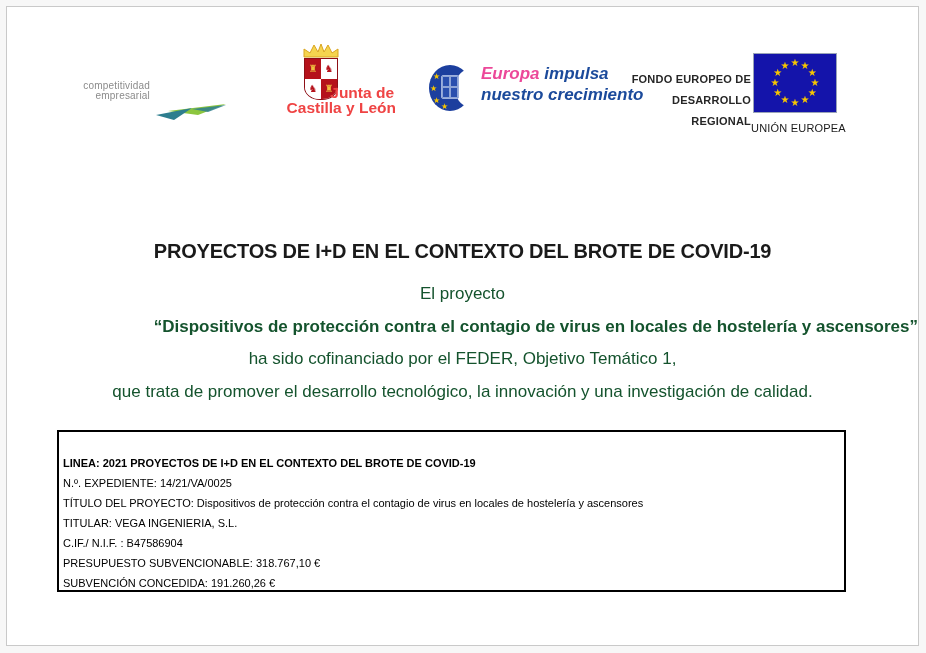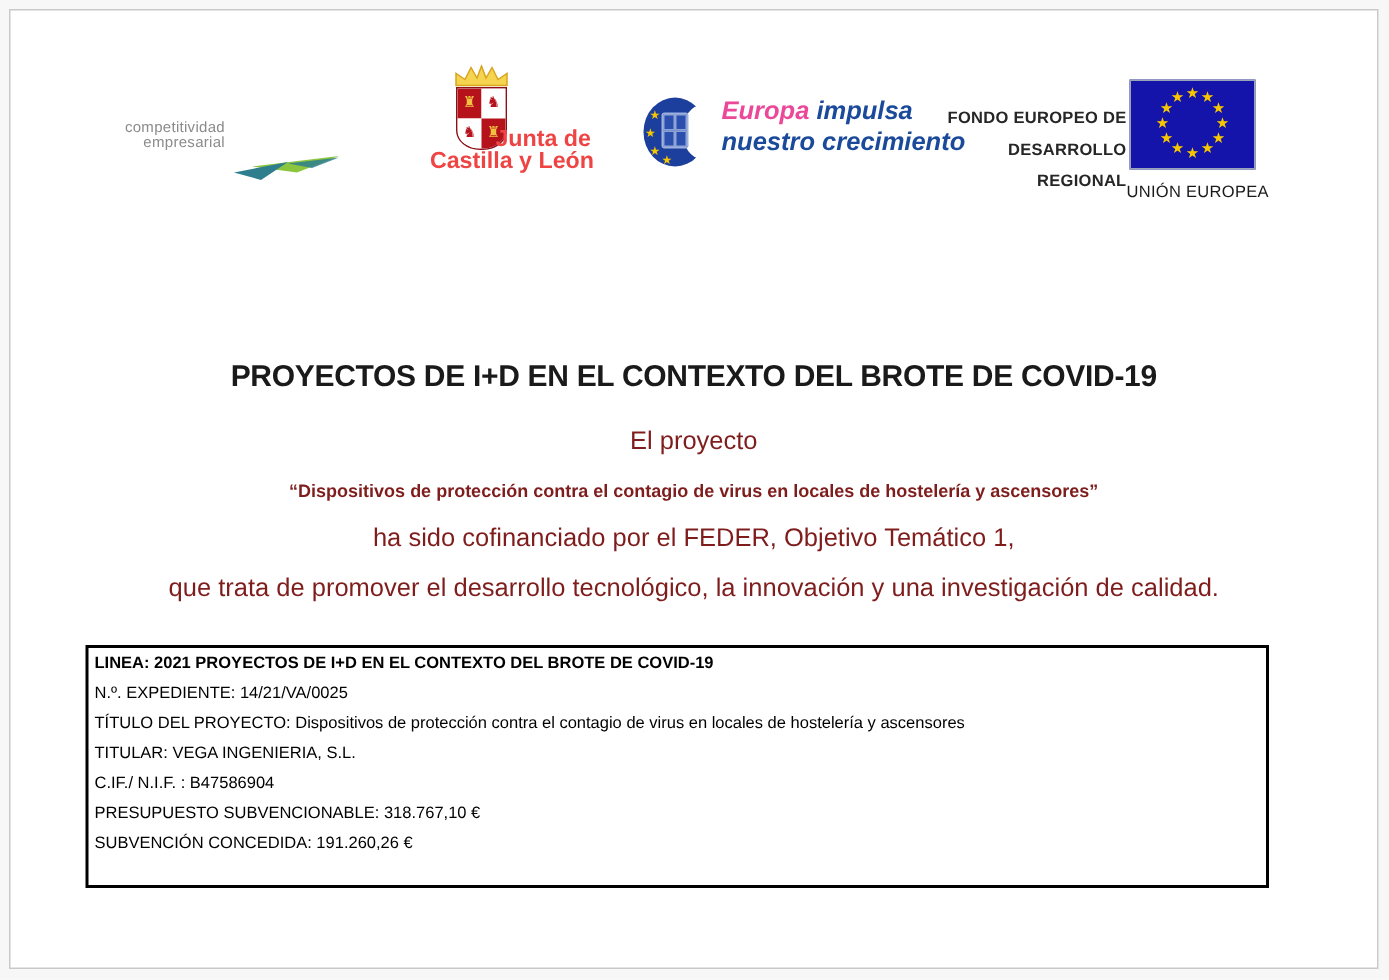--- a/index.html
+++ b/index.html
@@ -63,26 +63,26 @@
     transform:translate(-50%,-50%); }
   .eu-caption { margin-top:9px; width:90px; text-align:center; font-size:11px;
     color:#1a1a1a; letter-spacing:0.2px; white-space:nowrap; }
 
   
   .doc-title { position:absolute; left:0; top:201px; width:100%; text-align:center;
     font-weight:bold; font-size:20px; color:#1a1a1a; letter-spacing:-0.2px;margin-top:32px; }
 
   
   .intro { position:absolute; left:0; top:271px; width:100%; text-align:center;
-    font-size:17px; color:#7f1d1d; line-height:32.5px; }
-  .intro .bold-line { font-weight:bold; font-size:12px; }
+    font-size:17px; color:#14532d; line-height:32.5px; }
+  .intro .bold-line { font-weight:bold; font-size:17px;text-align:right; }
 
   
   .details-box { position:absolute; left:50px; top:423px; width:789px; height:162px;
-    border:2px solid #000; padding:0 4px 0 4px; }
+    border:2px solid #000; padding:21px 4px 0 4px; }
   .details-row { font-size:11px; line-height:20px; color:#000; white-space:nowrap; }
   .details-row.bold { font-weight:bold; }
 </style>
 </head>
 <body>
 
 <div class="page">
 
   <div class="logo-band">
 

